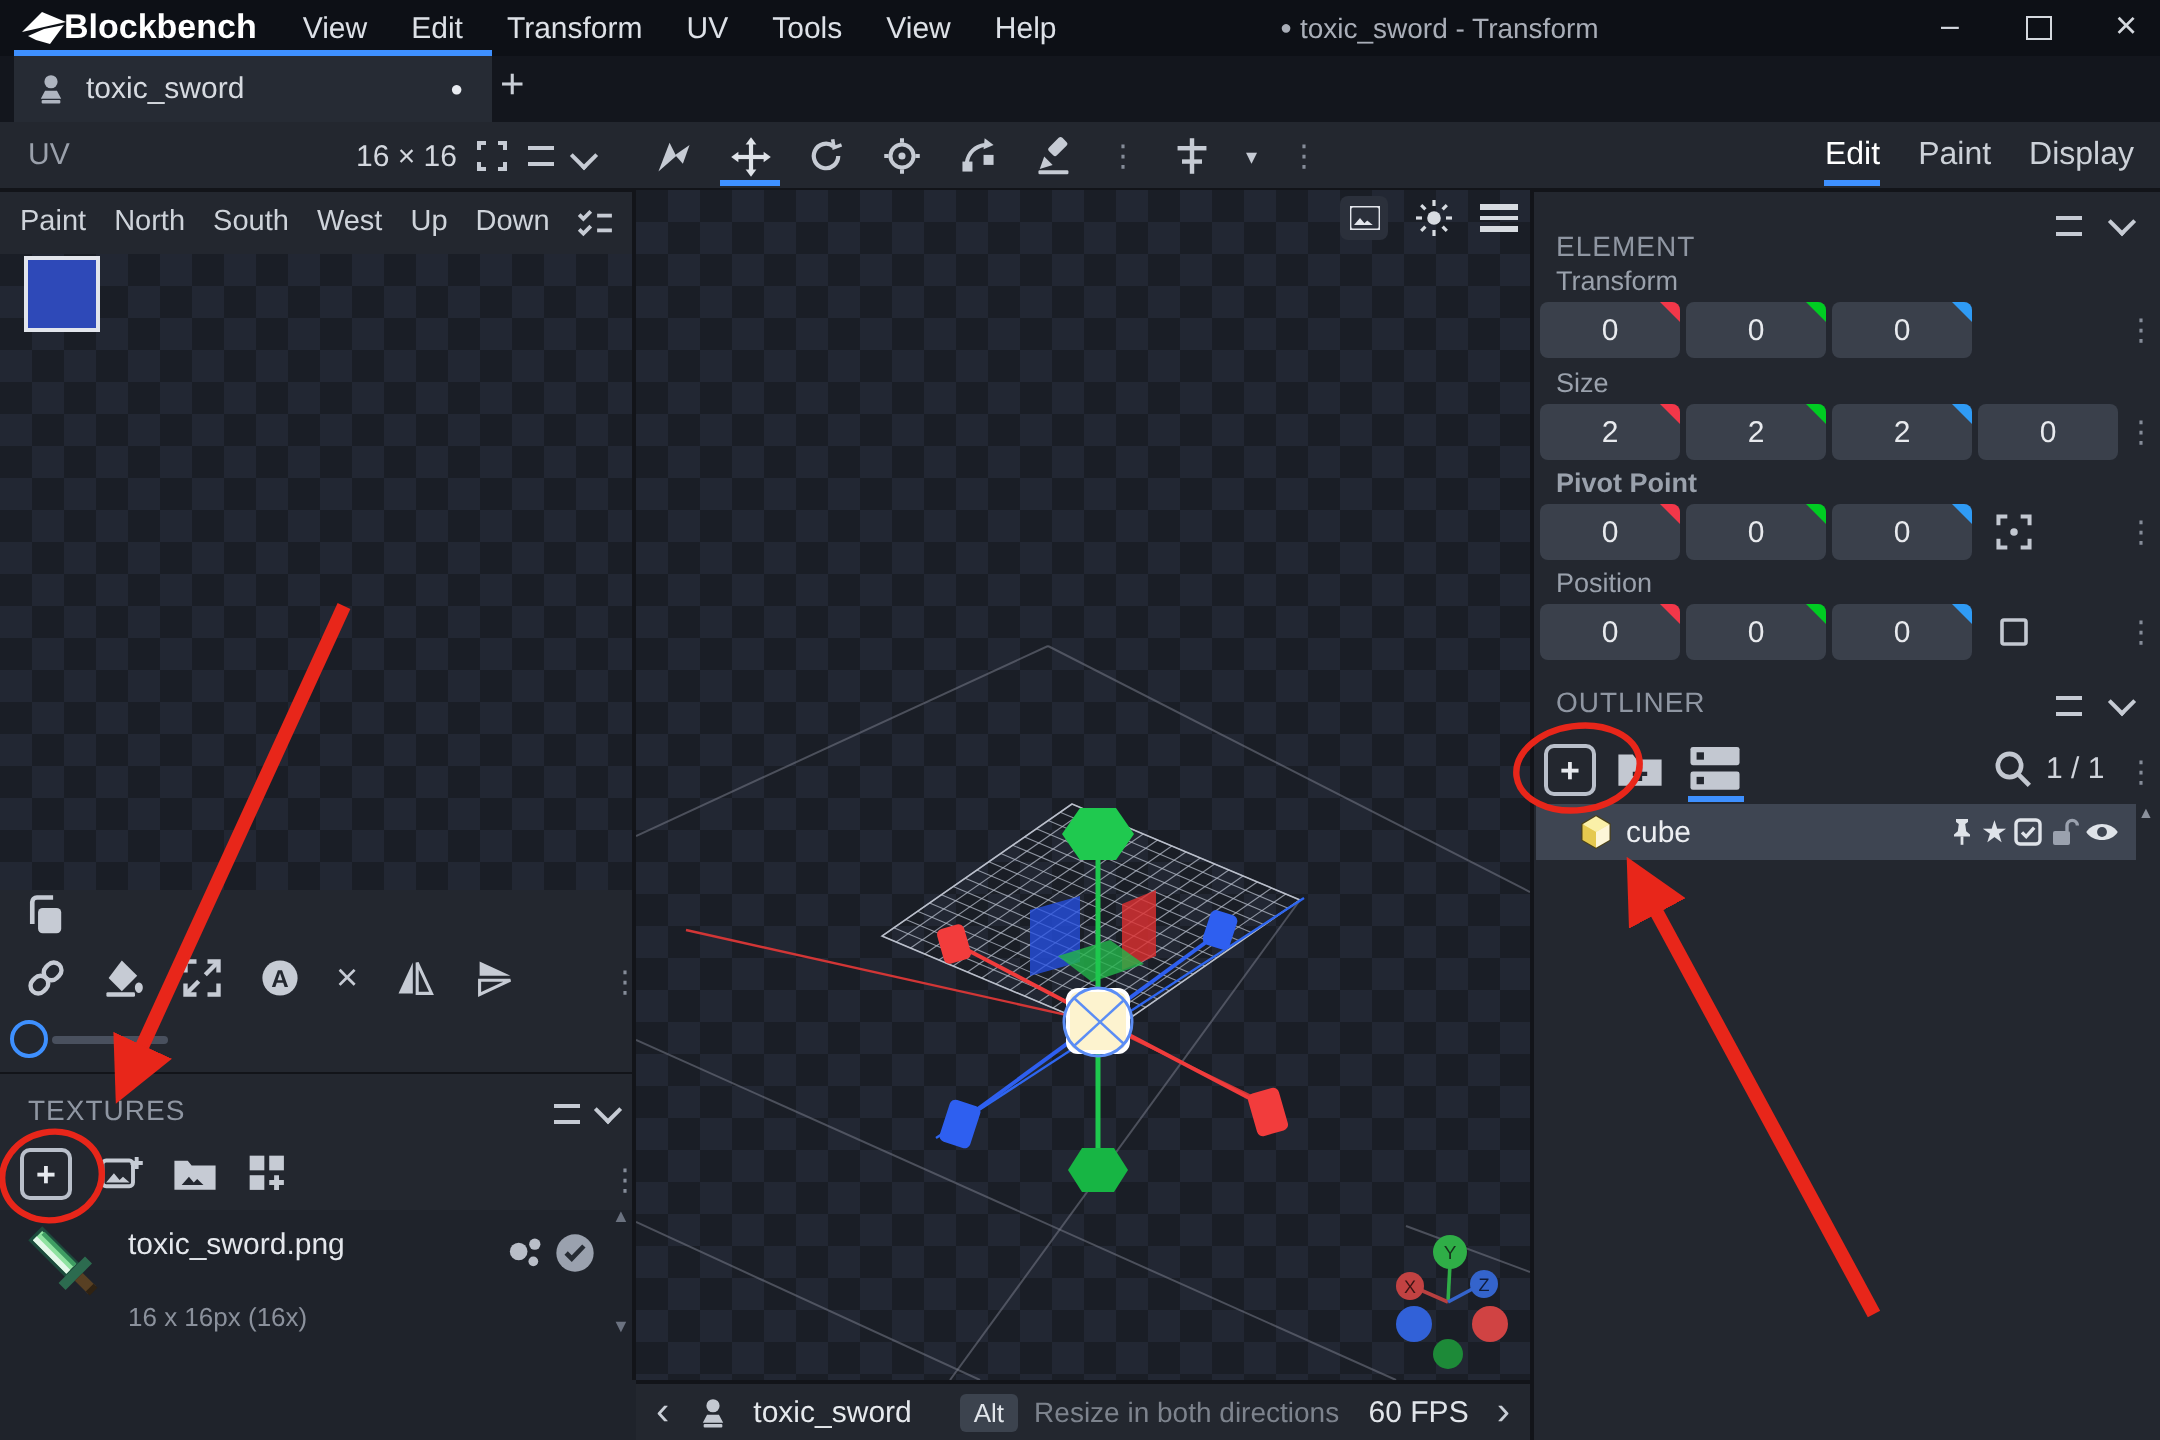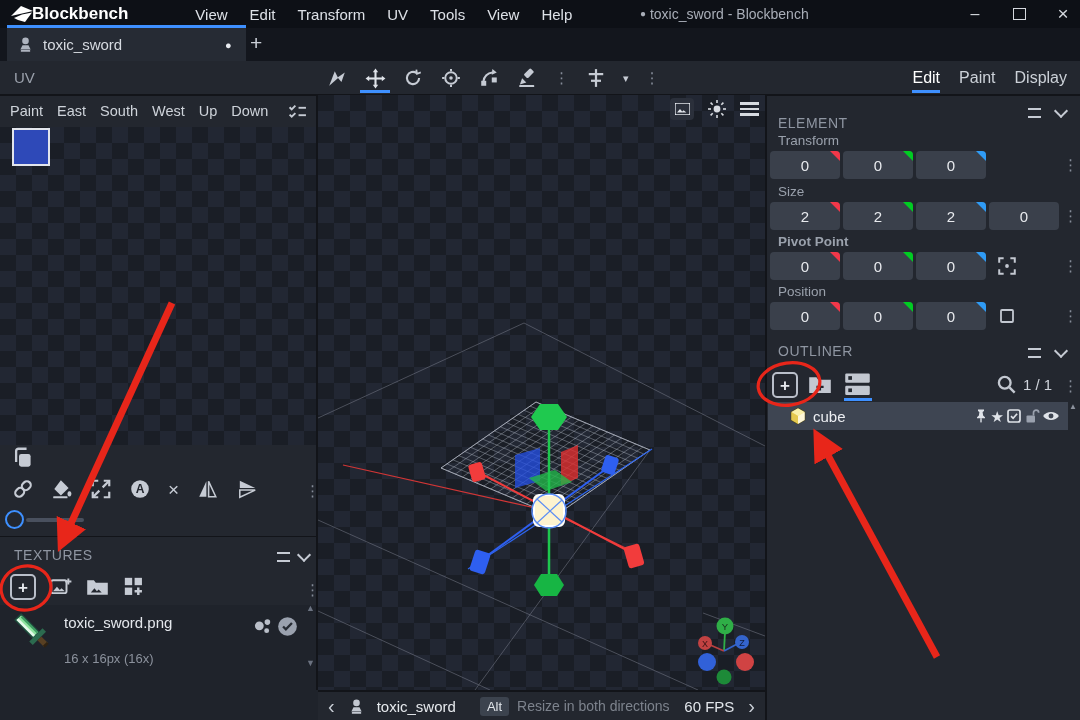--- a/index.html
+++ b/index.html
@@ -3,21 +3,21 @@
 <meta charset="utf-8">
 <style>
   html,body{margin:0;padding:0;background:#000;}
   .stage{position:relative;width:1080px;height:720px;overflow:hidden;background:#23272f;
          font-family:"Liberation Sans",sans-serif;color:#d2d6dd;-webkit-font-smoothing:antialiased;}
   .r{position:absolute;}
   .checker{background-color:#1a1e26;
     background-image:linear-gradient(45deg,#222733 25%,transparent 25%,transparent 75%,#222733 75%),
                      linear-gradient(45deg,#222733 25%,transparent 25%,transparent 75%,#222733 75%);
     background-size:32px 32px;background-position:0 0,16px 16px;}
-  .titlebar{left:0;top:0;width:1080px;height:28px;background:#0d1016;display:flex;align-items:center;gap:44px;}
+  .titlebar{left:0;top:0;width:1080px;height:28px;background:#0d1016;display:flex;align-items:center;}
   .brand{font-size:17px;font-weight:bold;color:#fff;margin-left:8px;}
   .menuitem{font-size:15px;color:#dde1e7;padding:0 11px;cursor:default;}
   .wintitle{position:absolute;left:640px;top:6px;font-size:14px;color:#a9aeb8;}
   .winbtn{position:absolute;top:0;width:44px;height:28px;display:flex;align-items:center;justify-content:center;color:#d4d8de;font-size:16px;}
   .tabbar{left:0;top:28px;width:1080px;height:33px;background:#13161d;}
   .tab-indicator{left:7px;top:25px;width:239px;height:3px;background:#3e90ff;z-index:3;}
   .tab{left:7px;top:28px;width:239px;height:33px;background:#262b34;display:flex;align-items:center;padding-left:10px;box-sizing:border-box;}
   .tab-label{font-size:15px;color:#d6dae0;margin-left:9px;}
   .tab-dot{position:absolute;left:218px;font-size:11px;color:#e8ebf0;}
   .newtab{left:250px;top:33px;font-size:21px;color:#c9ced6;line-height:20px;}
@@ -81,21 +81,21 @@
       <span class="menuitem">View</span>
       <span class="menuitem">Edit</span>
       <span class="menuitem">Transform</span>
       <span class="menuitem">UV</span>
       <span class="menuitem">Tools</span>
       <span class="menuitem">View</span>
       <span class="menuitem">Help</span>
     </div>
     <span class="wintitle">
       <span style="font-size:10px;vertical-align:2px;">●</span>
-      <span>toxic_sword - Blockbench</span>
+      <span>toxic_sword - Transform</span>
     </span>
     <span class="winbtn" style="left:953px;">–</span>
     <span class="winbtn" style="left:997px;">
         <span style="width:11px;height:10px;border:1.5px solid #d4d8de;display:inline-block;"></span>
       </span>
     <span class="winbtn" style="left:1041px;font-size:19px;">×</span>
   </div>
 
   <div class="r tabbar"></div>
   <div class="r tab">
@@ -107,20 +107,33 @@
         </svg>
     </span>
     <span class="tab-label">toxic_sword</span>
     <span class="tab-dot">●</span>
   </div>
   <div class="r tab-indicator"></div>
   <span class="r newtab">+</span>
 
   <div class="r toolstrip"></div>
   <span class="r uvtitle">UV</span>
+  <div class="r uvhead-group">
+    <span class="uvsize">16 × 16</span>
+    <span>
+      <svg width="16" height="16" viewBox="0 0 16 16" fill="none" stroke="#c6cbd4" stroke-width="2">
+          <path d="M1.5 5V1.5H5"></path>
+          <path d="M11 1.5h3.5V5"></path>
+          <path d="M14.5 11v3.5H11"></path>
+          <path d="M5 14.5H1.5V11"></path>
+        </svg>
+    </span>
+    <span class="eq"></span>
+    <span class="chev"></span>
+  </div>
 
   <div class="r tools">
     <span class="tool">
       <svg width="20" height="20" viewBox="0 0 18 18" fill="#c6cbd4">
           <path d="M2 16 L7 3 L10 9 Z"></path>
           <path d="M9.5 8.5 L16 4 L13 12.5 Z"></path>
         </svg>
     </span>
     <span class="tool active">
       <svg width="21" height="21" viewBox="0 0 18 18" stroke="#dfe3e9" stroke-width="1.8" fill="#dfe3e9">
@@ -176,21 +189,21 @@
   </div>
 
   <div class="r modes">
     <span class="mode active">Edit</span>
     <span class="mode">Paint</span>
     <span class="mode">Display</span>
   </div>
 
   <div class="r facetabs">
     <span class="facetab">Paint</span>
-    <span class="facetab">East</span>
+    <span class="facetab">North</span>
     <span class="facetab">South</span>
     <span class="facetab">West</span>
     <span class="facetab">Up</span>
     <span class="facetab">Down</span>
   </div>
   <span class="r" style="left:288px;top:103px;">
     <svg width="19" height="17" viewBox="0 0 18 16" stroke="#c6cbd4" stroke-width="1.8" fill="none">
         <path d="M1.5 4 l2 2 3.5-3.5"></path>
         <line x1="10" y1="4.5" x2="17" y2="4.5"></line>
         <path d="M1.5 11 l2 2 3.5-3.5"></path>

